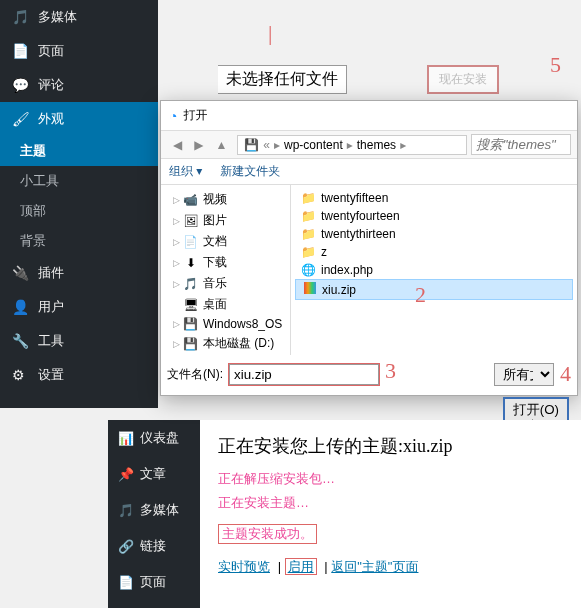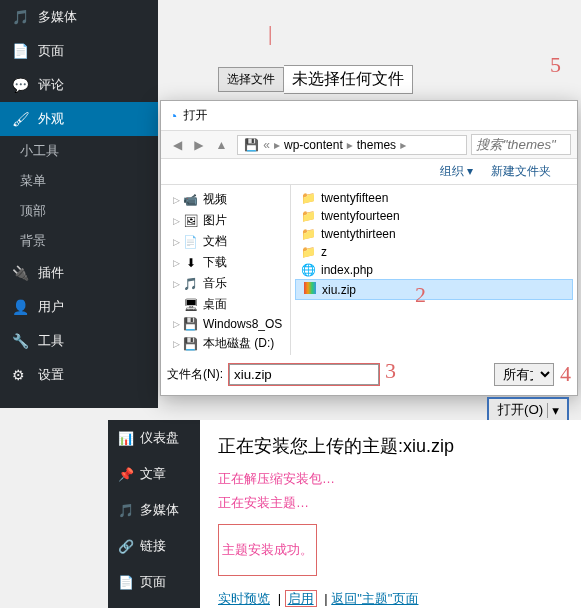--- a/index.html
+++ b/index.html
@@ -27,51 +27,51 @@
     
     .file-dialog { position: absolute; top: 100px; left: 160px; width: 418px; height: 296px; background: #fff; border: 1px solid #aaa; box-shadow: 0 5px 20px rgba(0,0,0,0.3); font-size: 12px; }
     .dialog-title { display: flex; align-items: center; padding: 6px 8px; background: #fff; }
     .dialog-title .ie-icon { color: #1e90ff; margin-right: 6px; font-size: 14px; }
     .breadcrumb-bar { display: flex; align-items: center; padding: 3px 6px; border-top: 1px solid #ddd; border-bottom: 1px solid #ddd; background: #f7f7f7; }
     .nav-arrow { padding: 2px 6px; color: #888; }
     .path-box { flex: 1; display: flex; align-items: center; border: 1px solid #ccc; background: #fff; padding: 2px 4px; margin: 0 4px; }
     .path-seg { padding: 0 2px; }
     .path-sep { color: #888; padding: 0 2px; }
     .search-box { width: 100px; border: 1px solid #ccc; padding: 2px 4px; color: #999; font-style: italic; }
-    .toolbar { display: flex; padding: 4px 8px; border-bottom: 1px solid #ddd; color: #1e5a8e; justify-content: flex-end; }
+    .toolbar { display: flex; padding: 4px 8px; border-bottom: 1px solid #ddd; color: #1e5a8e; }
     .toolbar-item { margin-right: 18px; cursor: pointer; }
     .dialog-body { display: flex; height: 170px; }
     .tree-panel { width: 130px; border-right: 1px solid #ddd; overflow: hidden; padding: 4px 0; }
     .tree-item { display: flex; align-items: center; padding: 2px 4px 2px 12px; cursor: pointer; white-space: nowrap; }
     .tree-item .t-icon { width: 16px; margin-right: 4px; text-align: center; }
     .tree-expand { color: #999; width: 10px; font-size: 9px; }
     .file-panel { flex: 1; padding: 4px; }
     .file-header { color: #1e5a8e; padding: 2px 6px; border-bottom: 1px solid #eee; font-size: 11px; }
     .file-item { display: flex; align-items: center; padding: 2px 6px; cursor: pointer; }
     .file-item.selected { background: #cce8ff; border: 1px solid #99d1ff; }
     .file-icon { width: 16px; margin-right: 4px; text-align: center; }
     .folder-icon { color: #f5c842; }
     .zip-icon { background: linear-gradient(90deg,#e74c3c,#f39c12,#2ecc71,#3498db); width: 12px; height: 12px; display: inline-block; }
     .bottom-row { display: flex; align-items: center; padding: 6px; gap: 6px; }
     .filename-label { }
     .filename-input { width: 150px; border: 1px solid #999; padding: 2px 4px; outline: 1px solid #d66; }
     .filetype-select { width: 60px; border: 1px solid #999; padding: 2px 4px; }
     .open-btn-row { display: flex; justify-content: flex-end; padding: 4px 8px; }
-    .open-btn { border: 2px solid #3b6fb6; padding: 2px 8px; background: #e8e8e8; display: flex; align-items: center; }
+    .open-btn { border: 2px solid #3b6fb6; padding: 2px 8px; background: #e8e8e8; display: flex; align-items: center; flex-direction: column; }
     .open-btn-drop { border-left: 1px solid #999; padding-left: 4px; margin-left: 4px; }
     
     
     .bottom-section { display: flex; margin-top: 12px; }
     .sidebar2 { width: 92px; background: #23282d; color: #eee; font-size: 13px; margin-left: 108px; }
     .sidebar2-item { display: flex; align-items: center; padding: 9px 10px; cursor: pointer; }
     .sidebar2-item .icon { width: 16px; margin-right: 6px; font-size: 13px; }
     .result-panel { flex: 1; background: #fff; padding: 14px 18px; font-size: 14px; position: relative; }
-    .result-title { font-size: 18px; margin-bottom: 12px; font-family: Liberation Sans, sans-serif; }
+    .result-title { font-size: 18px; margin-bottom: 12px; font-family: Liberation Serif, serif; }
     .result-line { margin: 6px 0; font-size: 13px; color: #ec4899; }
-    .result-line.boxed { border: 1px solid #d66; display: inline-block; padding: 16px 3px; }
+    .result-line.boxed { border: 1px solid #d66; display: inline-block; padding: 0 3px; }
     .result-links { margin-top: 8px; font-size: 13px; }
     .result-links a { color: #0073aa; text-decoration: underline; margin-right: 4px; cursor: pointer; }
     .result-links .boxed-link { border: 1px solid #d66; padding: 0 2px; }
   </style>
 </head>
 <body>
 
 <div class="top-section">
   <div class="sidebar">
     <div class="sidebar-item">
@@ -83,22 +83,22 @@
       <span>页面</span>
     </div>
     <div class="sidebar-item">
       <span class="icon">💬</span>
       <span>评论</span>
     </div>
     <div class="sidebar-item active">
       <span class="icon">🖌</span>
       <span>外观</span>
     </div>
+    <div class="sub-item current">主题</div>
     <div class="sub-item">小工具</div>
-    <div class="sub-item">菜单</div>
     <div class="sub-item">顶部</div>
     <div class="sub-item">背景</div>
     <div class="sidebar-item">
       <span class="icon">🔌</span>
       <span>插件</span>
     </div>
     <div class="sidebar-item">
       <span class="icon">👤</span>
       <span>用户</span>
     </div>
@@ -108,22 +108,22 @@
     </div>
     <div class="sidebar-item">
       <span class="icon">⚙</span>
       <span>设置</span>
     </div>
   </div>
 
   <div class="main-content">
     <div class="annotation" style="top:20px;left:110px;">|</div>
     <div class="upload-row">
-      <button class="choose-file-btn">选择文件</button>
       <span class="no-file-text">未选择任何文件</span>
+      <button class="install-now-btn">现在安装</button>
     </div>
     <div class="annotation" style="top:52px;right:20px;">5</div>
   </div>
 </div>
 
 <div class="file-dialog">
   <div class="dialog-title">
     <span class="ie-icon">◔</span>
     <span>打开</span>
   </div>

